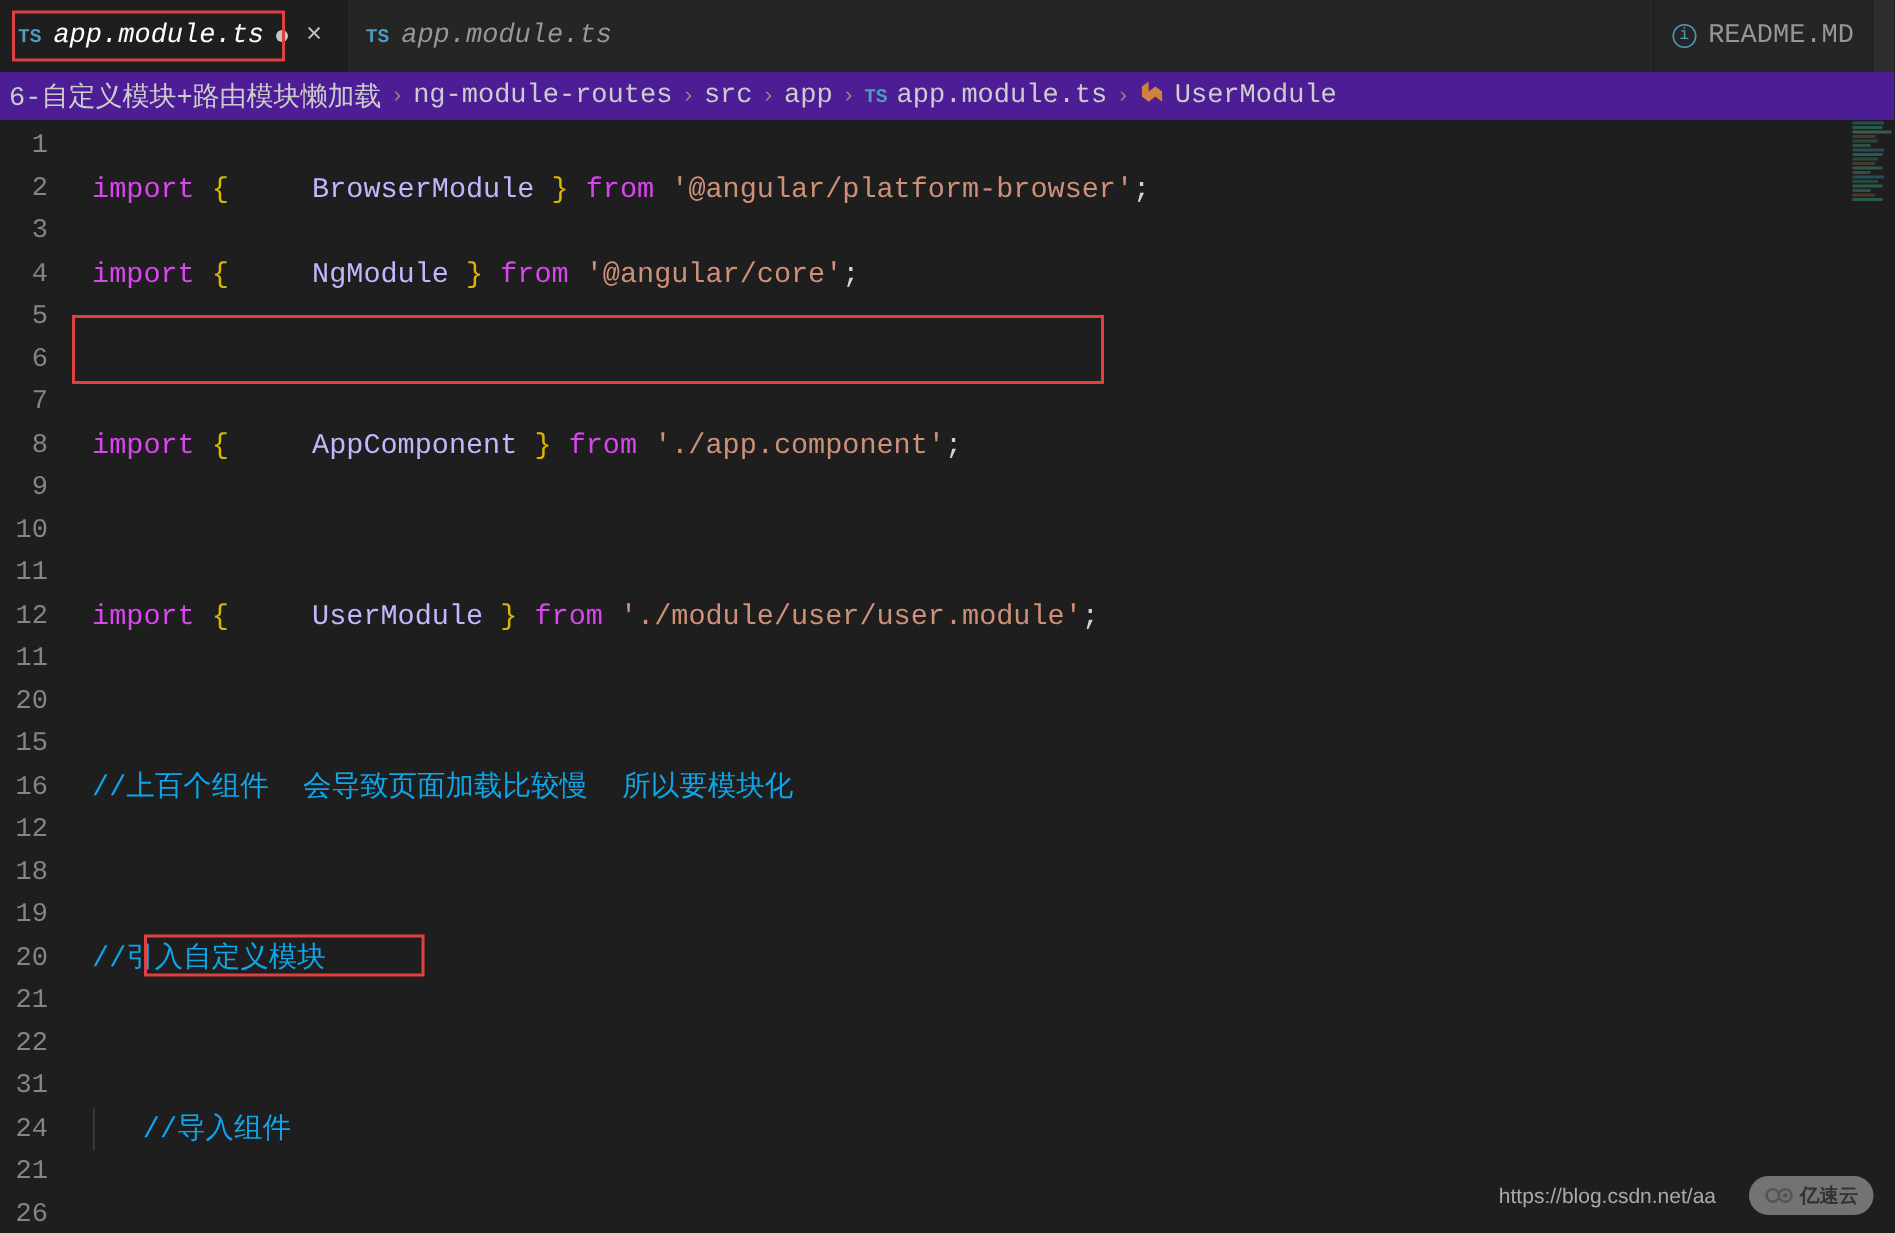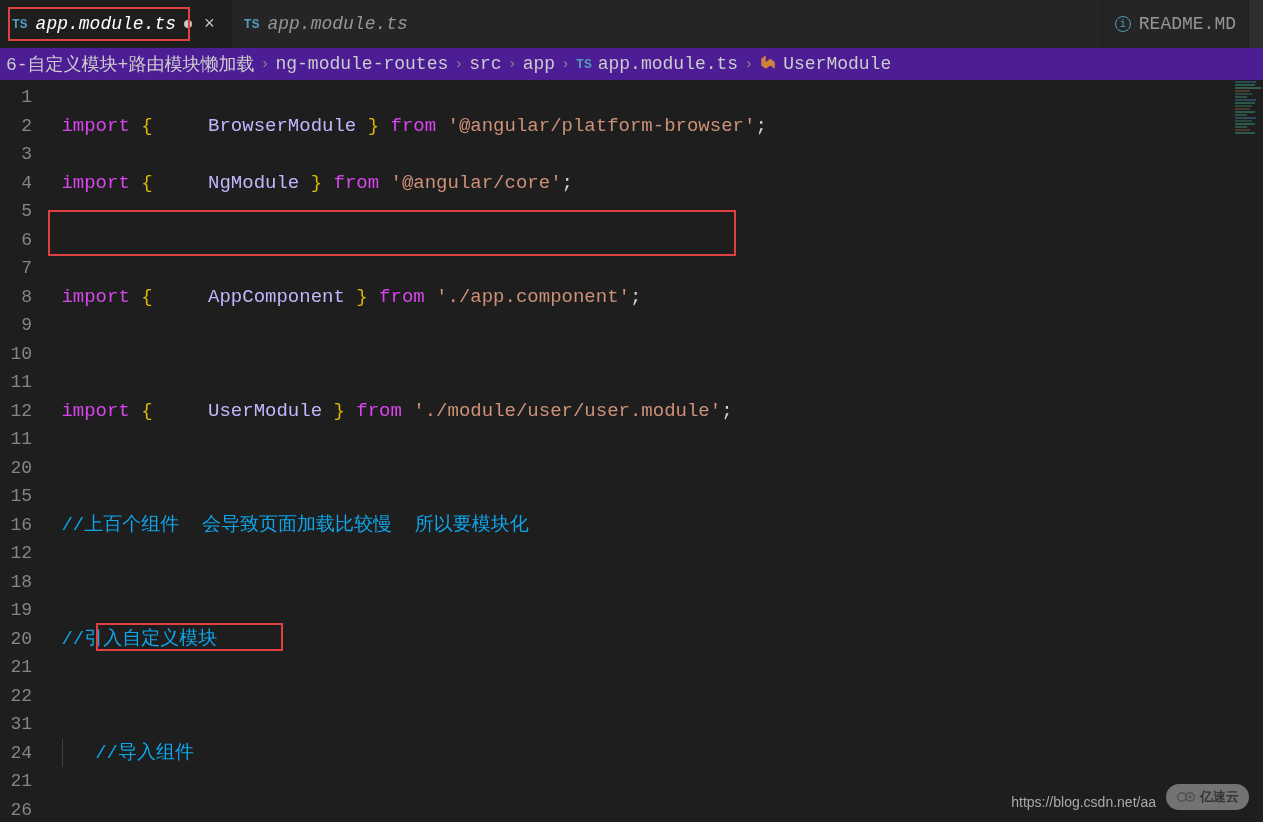--- a/index.html
+++ b/index.html
@@ -147,22 +147,22 @@
     .minimap-line.d { background: #305040; width: 40%; }
     .minimap-line.e { background: #264a3a; width: 55%; }
     
     .watermark {
       position: absolute;
       bottom: 12px;
       right: 14px;
       color: #aaa;
       font-size: 14px;
       display: flex;
-      align-items: flex-end;
-      gap: 10px;
+      align-items: center;
+      gap: 22px;
       font-family: Arial, sans-serif;
     }
     .watermark-logo {
       background: rgba(200,200,200,0.5);
       border-radius: 14px;
       padding: 4px 10px;
       display: flex;
       align-items: center;
       gap: 4px;
       color: #333;

